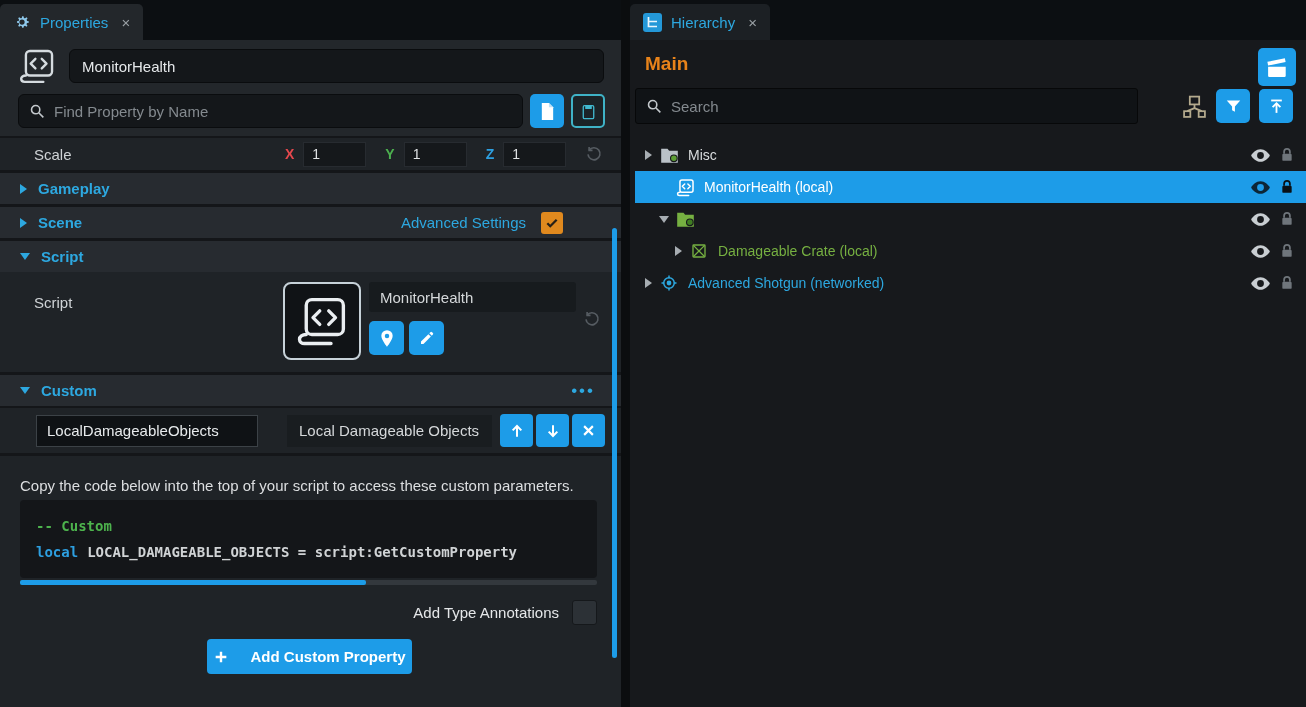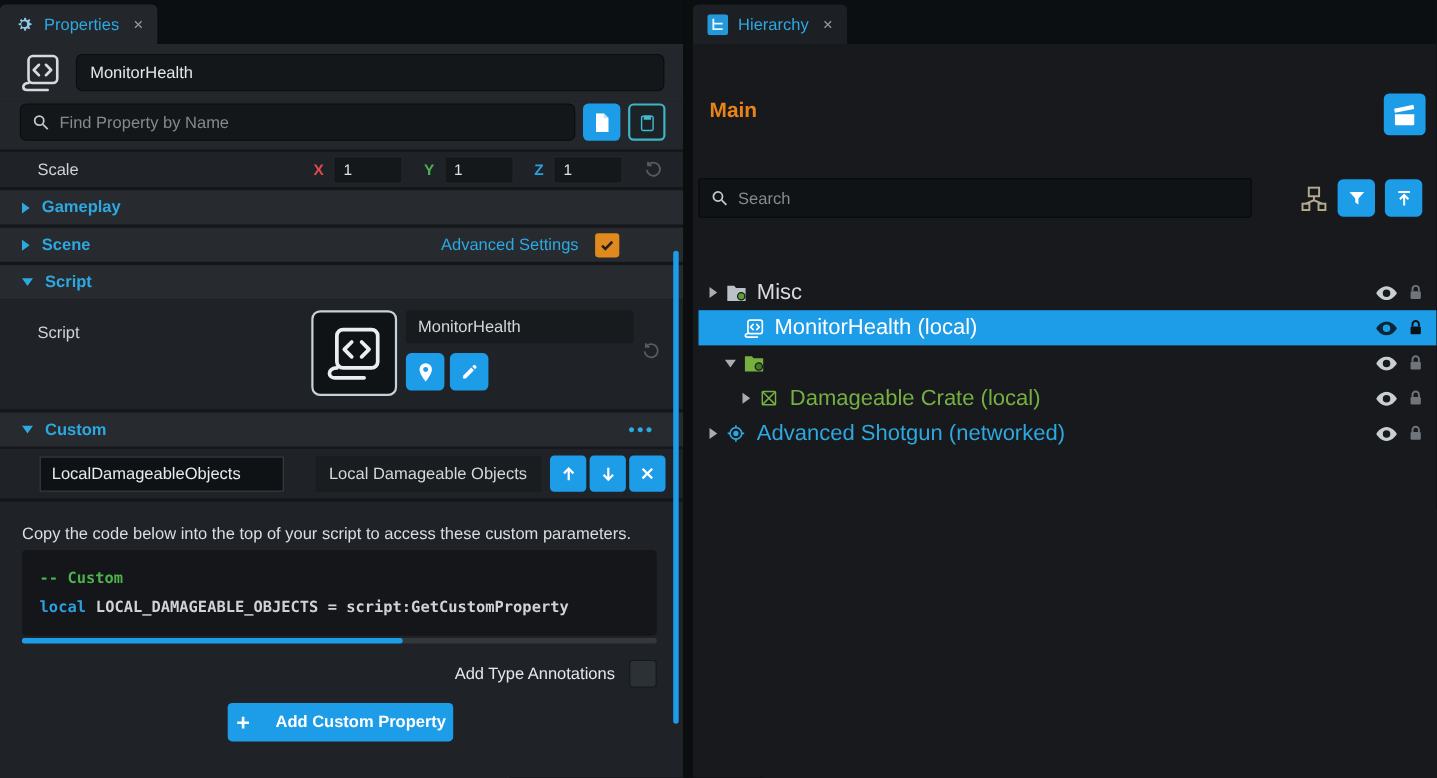--- a/index.html
+++ b/index.html
@@ -79,37 +79,37 @@
   .annot { display:flex; align-items:center; justify-content:flex-end; gap:13px; margin-top:15px; width:577px; }
   .annot-label { font-size:15px; color:#e5e7e9; }
   .annot-cb { width:25px; height:25px; background:#2c3136; border:1px solid #15181b; border-radius:3px; cursor:pointer; }
   .add-btn { display:flex; align-items:center; gap:21px; background:#1d9ce8; border:none; border-radius:4px; color:#fff; font-weight:bold; font-size:15px; height:35px; padding:0 6px; margin:14px auto 0 auto; cursor:pointer; font-family:inherit; }
   .vscroll { position:absolute; right:4px; top:228px; width:5px; height:430px; background:#1d9ce8; border-radius:3px; cursor:pointer; }
 
   
   .divider { width:9px; background:#0b0d0f; flex:0 0 auto; }
 
   
-  .right { flex:1; background:#17191c; display:flex; flex-direction:column; position:relative;gap:37px; }
+  .right { flex:1; background:#17191c; display:flex; flex-direction:column; position:relative; }
   .right .tab { background:#1c2024; }
   .hier-top { height:48px; position:relative; display:flex; align-items:center; padding-left:15px; flex:0 0 auto; }
   .main-label { color:#e8831a; font-weight:bold; font-size:19px; }
   .clap-btn { position:absolute; top:8px; right:10px; width:38px; height:38px; border-radius:5px; background:#1d9ce8; border:none; display:flex; align-items:center; justify-content:center; cursor:pointer; }
   .hier-search { display:flex; align-items:center; padding:0 13px 0 5px; gap:9px; flex:0 0 auto; }
   .hier-search .searchbox { flex:0 0 503px; height:36px; border-radius:3px; background:#101316; border-color:#070809; }
   .spacer { flex:1; }
   .net-icon { display:flex; cursor:pointer; }
   .tree { margin-top:15px; padding:0 0 0 5px; }
   .trow { display:flex; align-items:center; height:32px; padding:0 12px 0 5px; cursor:pointer; }
   .trow.lvl1 { padding-left:21px; }
   .trow.lvl2 { padding-left:35px; }
   .trow.sel { background:#1d9ce8; }
   .tri-slot { width:16px; display:flex; justify-content:center; flex:0 0 auto; }
   .ticon { width:22px; height:22px; display:flex; align-items:center; justify-content:center; margin-left:2px; flex:0 0 auto; }
-  .tlabel { margin-left:8px; font-size:20px; white-space:nowrap; }
+  .tlabel { margin-left:8px; font-size:14px; white-space:nowrap; }
   .c-white { color:#d8dbdd; } .c-blue { color:#2da8e0; } .c-green { color:#76b041; }
   .trow.sel .tlabel { color:#ffffff; }
   .eye-btn { margin-left:auto; color:#c9ced2; background:none; border:none; display:flex; cursor:pointer; }
   .lock-btn { margin-left:10px; color:#6f757b; background:none; border:none; display:flex; cursor:pointer; }
   .trow.sel .eye-btn { color:#0d2636; }
   .trow.sel .lock-btn { color:#0a1015; }
   .trow.sel .ticon { color:#ffffff; }
   .ticon.script { color:#e9edf0; }
 </style>
 </head>

